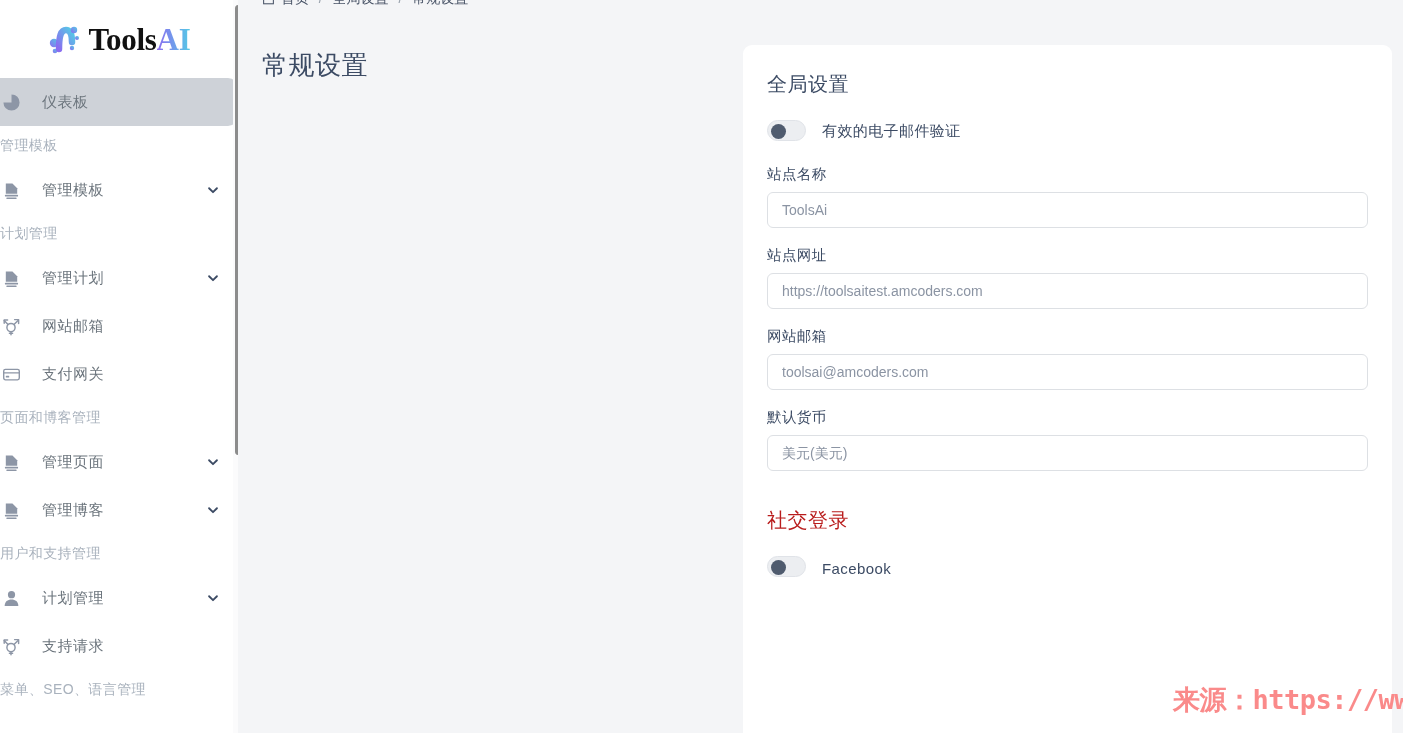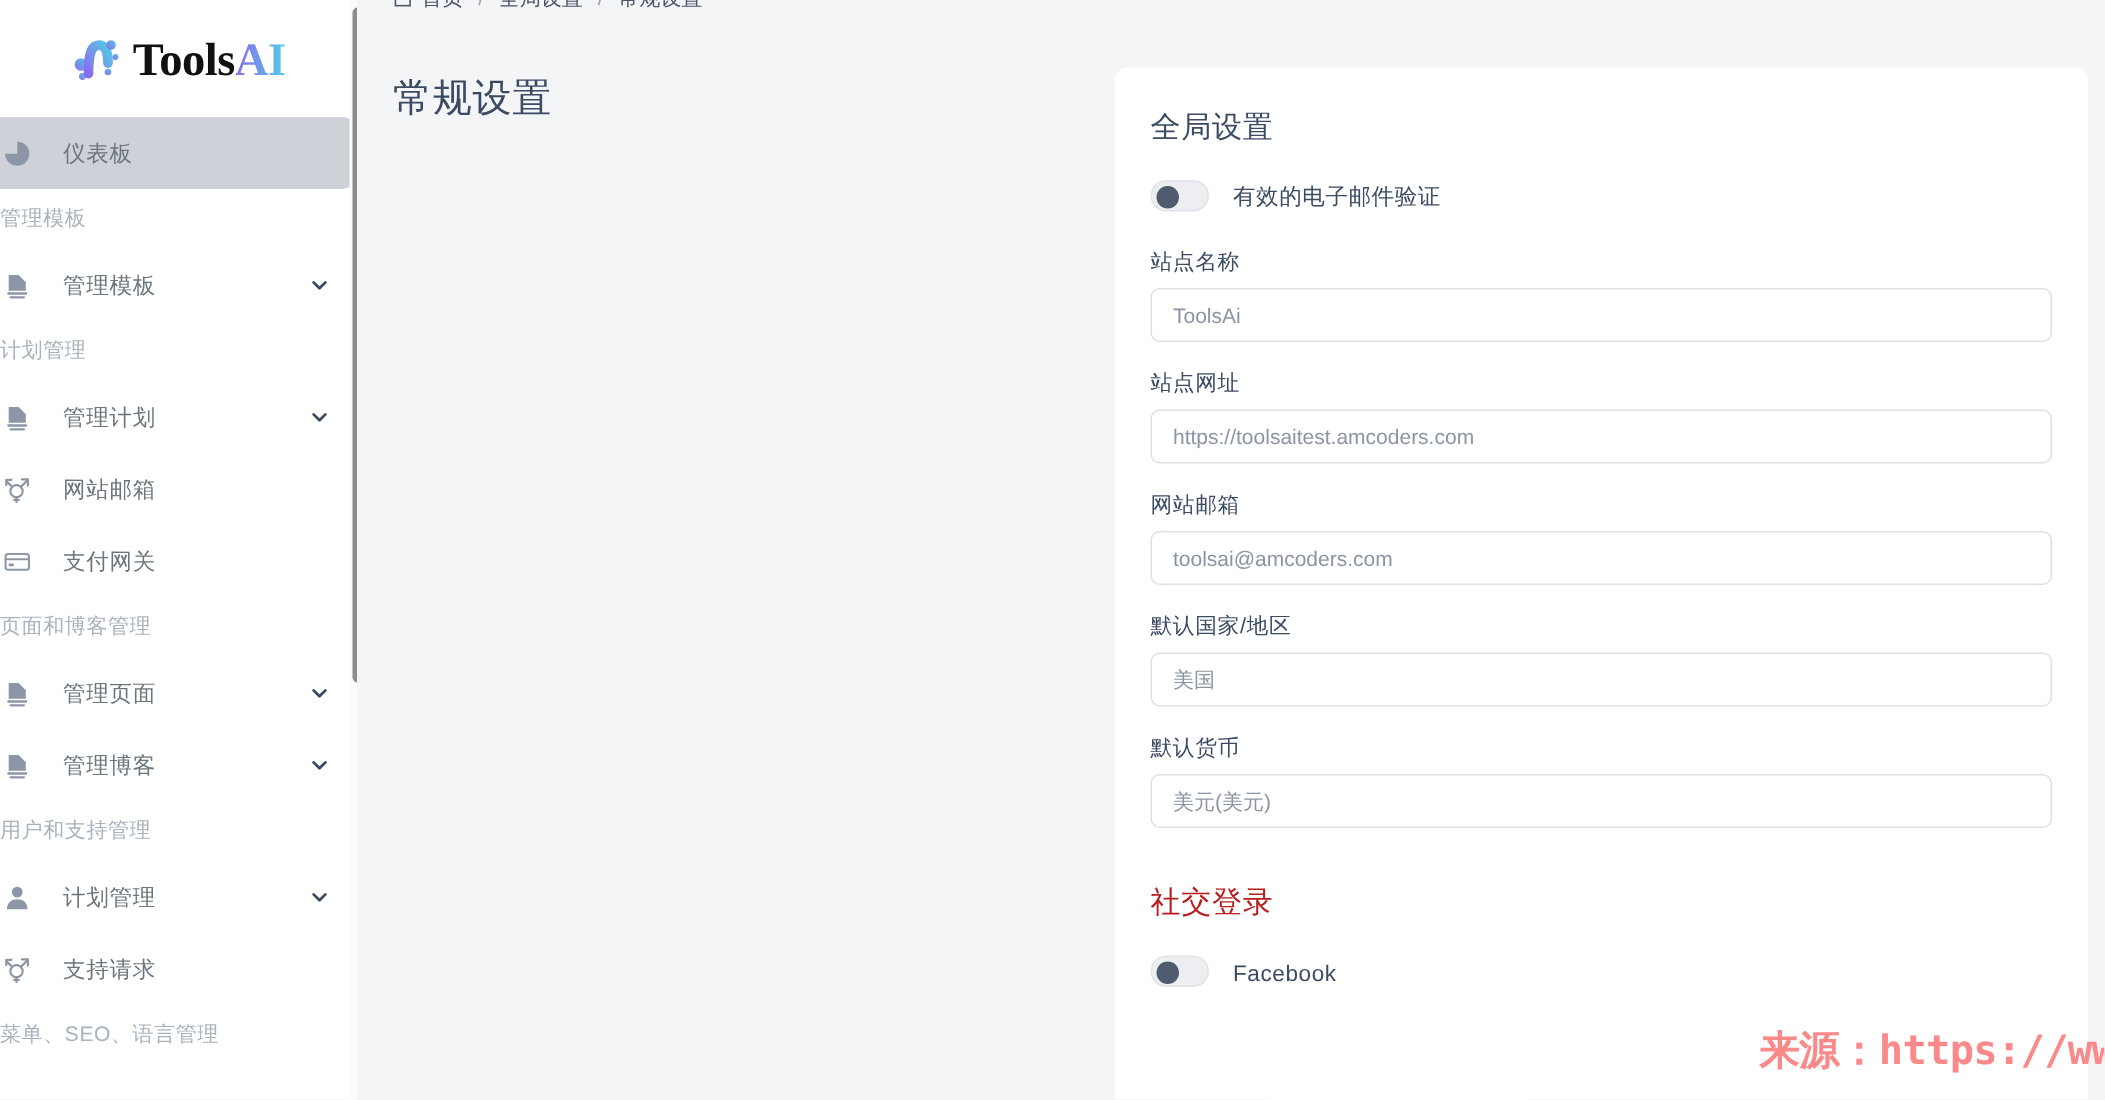--- a/index.html
+++ b/index.html
@@ -369,21 +369,20 @@
         <div class="switch" id="sw-email">
           <span class="knob"></span>
         </div>
         <span class="switch-label">有效的电子邮件验证</span>
       </div>
 
       <div id="field-list">
           <div class="field"><label class="field-label">站点名称</label><input class="field-input" type="text" placeholder="ToolsAi" style=""></div>
           <div class="field"><label class="field-label">站点网址</label><input class="field-input" type="text" placeholder="https://toolsaitest.amcoders.com" style=""></div>
           <div class="field"><label class="field-label">网站邮箱</label><input class="field-input" type="text" placeholder="toolsai@amcoders.com" style=""></div>
-          <div class="field"><label class="field-label">默认国家/地区</label><input class="field-input" type="text" placeholder="美国" style=""></div>
           <div class="field"><label class="field-label">默认货币</label><input class="field-input" type="text" placeholder="美元(美元)" style=""></div>
         </div>
 
       <div class="section-title">社交登录</div>
 
       <div id="social-list">
           <div class="switch-row">
             <div class="switch">
               <span class="knob"></span>
             </div>

